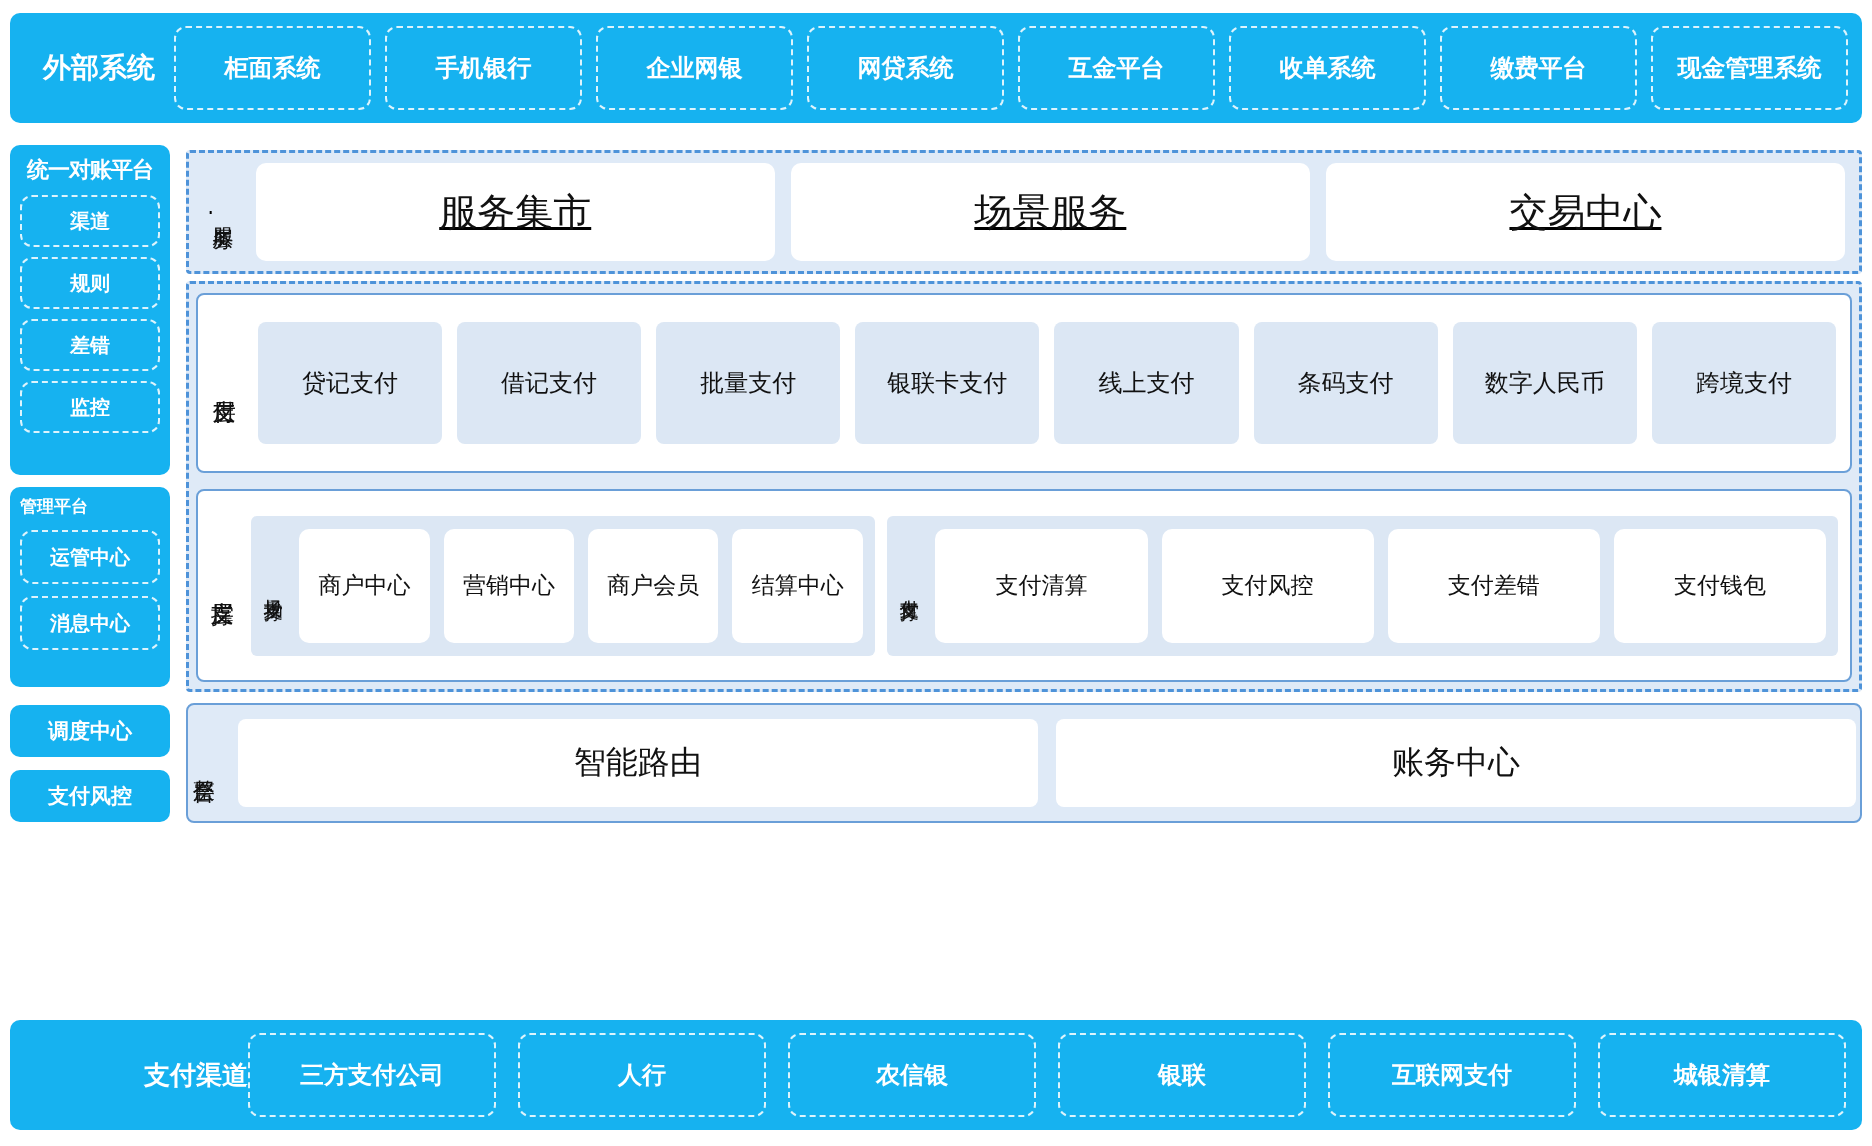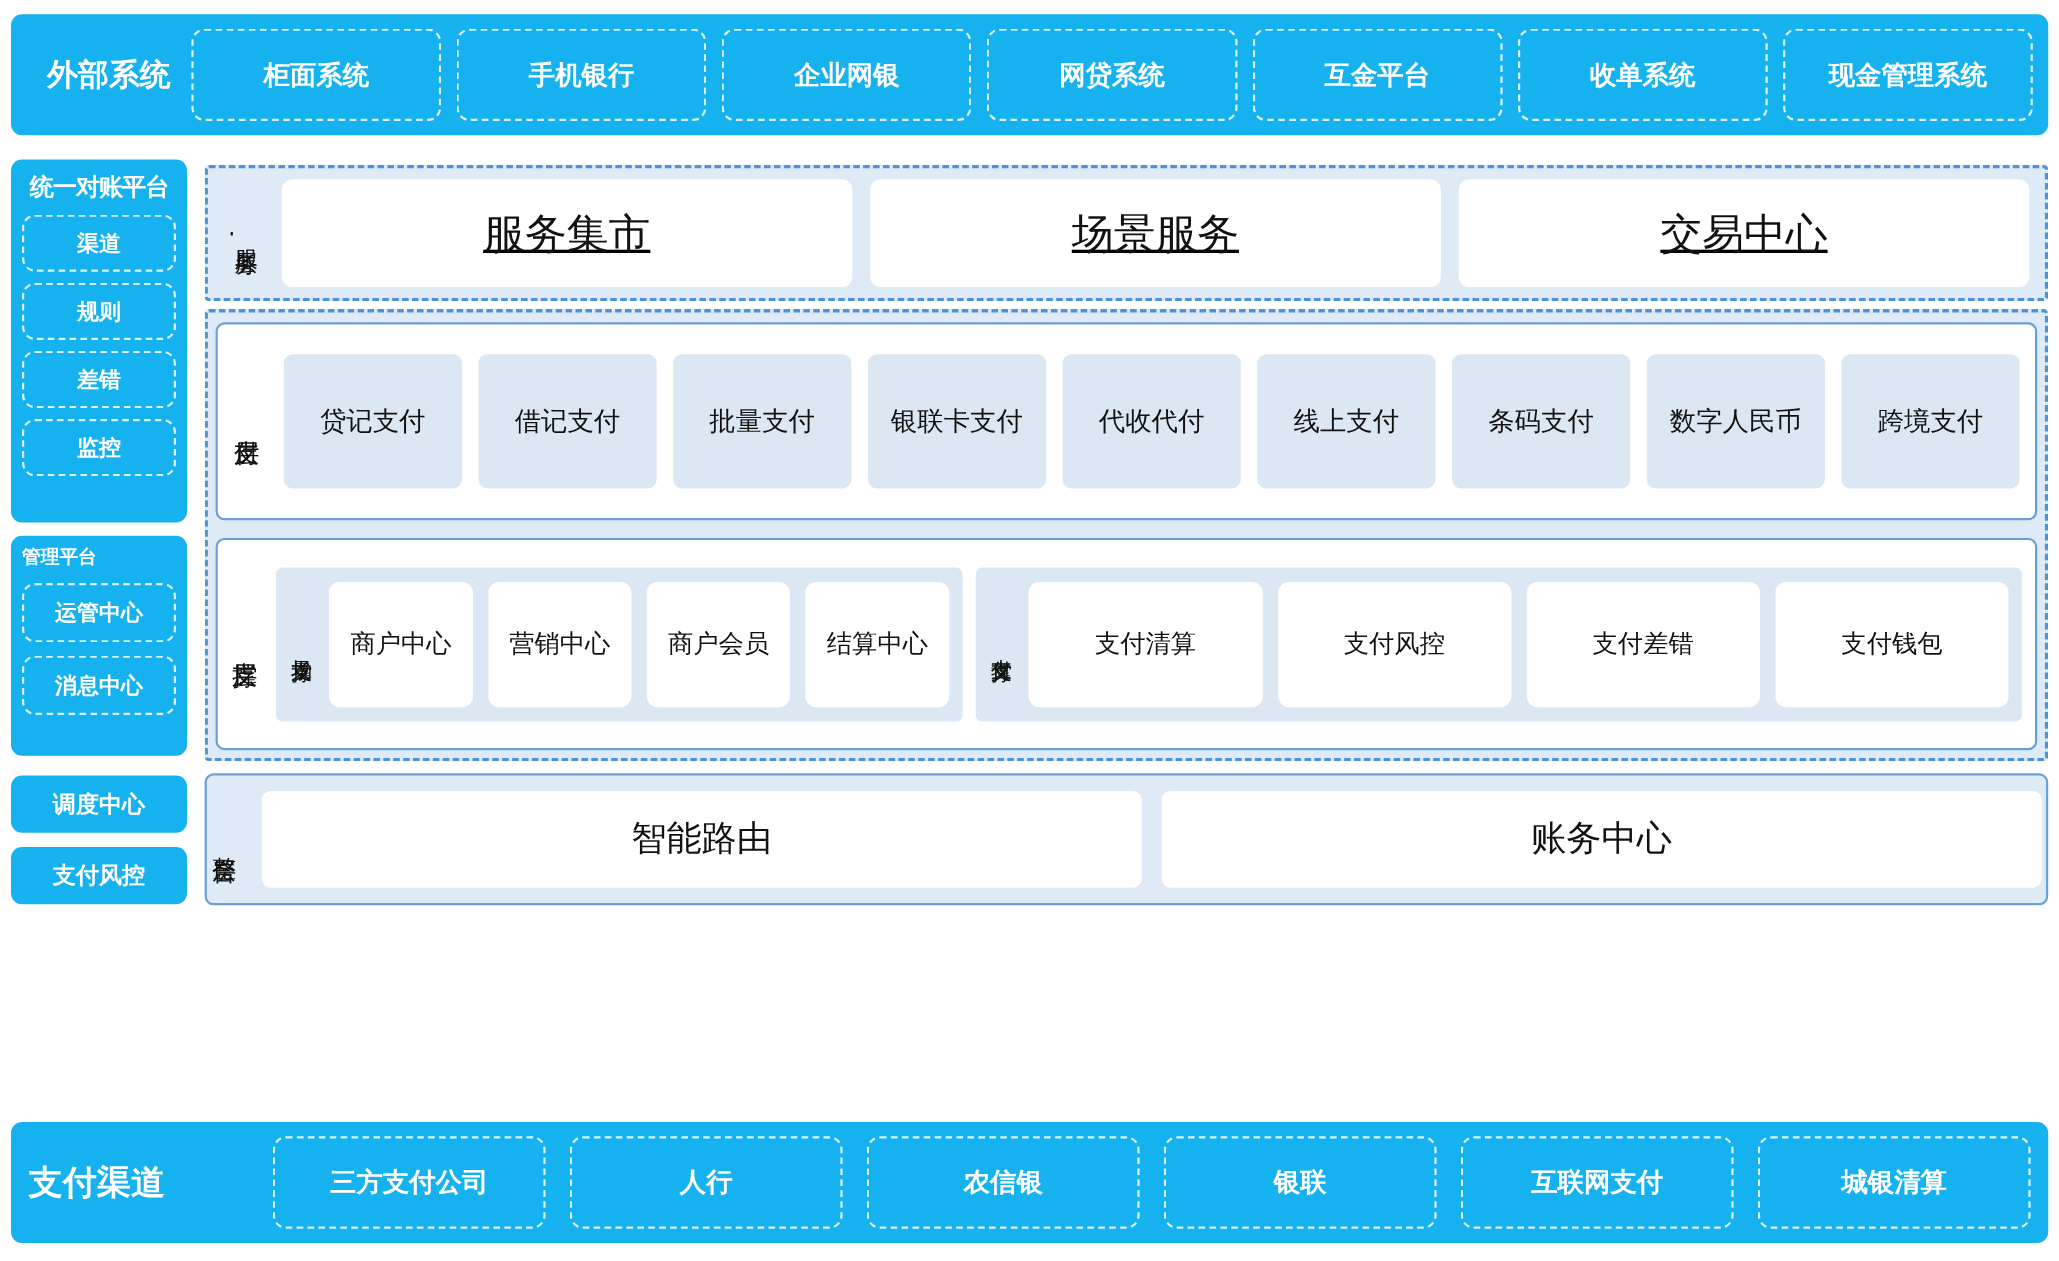--- a/index.html
+++ b/index.html
@@ -62,21 +62,21 @@
   .solo-bar { justify-content:center; }
   #dispatch-center { left: 10px; top: 705px; width: 160px; height: 52px; }
   #monitor-center  { left: 10px; top: 770px; width: 160px; height: 52px; }
   .solo-bar .bar-title { font-size: 21px; }
 
   
   #payment-channels {
     left: 10px; top: 1020px; width: 1852px; height: 110px;
     padding: 0 16px;
   }
-  #payment-channels .bar-title { font-size: 31px; width: 222px; text-align:left; }
+  #payment-channels .bar-title { font-size: 26px; width: 222px; text-align:right; }
   #payment-channels .chips { display:flex; flex:1; gap: 22px; height: 84px; }
   #payment-channels .dash-chip { flex: 1; font-size: 24px; }
 
   
   .dash-outer {
     position: absolute;
     border: 3px dashed #4E93D9;
     background: #DFEAF7;
     border-radius: 4px;
   }
@@ -162,20 +162,21 @@
 
   <div class="blue-bar" id="external-systems">
     <div class="bar-title">外部系统</div>
     <div class="chips">
       <div class="dash-chip">柜面系统</div>
       <div class="dash-chip">手机银行</div>
       <div class="dash-chip">企业网银</div>
       <div class="dash-chip">网贷系统</div>
       <div class="dash-chip">互金平台</div>
       <div class="dash-chip">收单系统</div>
+      <div class="dash-chip">缴费平台</div>
       <div class="dash-chip">现金管理系统</div>
     </div>
   </div>
 
   <div class="blue-bar" id="recon-platform">
     <div class="bar-title">统一对账平台</div>
     <div class="dash-chip">渠道</div>
     <div class="dash-chip">规则</div>
     <div class="dash-chip">差错</div>
     <div class="dash-chip">监控</div>
@@ -206,21 +207,20 @@
 
   <div class="dash-outer" id="middle-box"></div>
 
   <div class="solid-panel" id="payment-layer-panel">
     <div class="row">
       <div class="vlabel">支付层</div>
       <div class="pay-card">贷记支付</div>
       <div class="pay-card">借记支付</div>
       <div class="pay-card">批量支付</div>
       <div class="pay-card">银联卡支付</div>
-      <div class="pay-card">代收代付</div>
       <div class="pay-card">线上支付</div>
       <div class="pay-card">条码支付</div>
       <div class="pay-card">数字人民币</div>
       <div class="pay-card">跨境支付</div>
     </div>
   </div>
 
   <div class="solid-panel" id="support-layer-panel">
     <div class="row">
       <div class="vlabel">支撑层</div>

